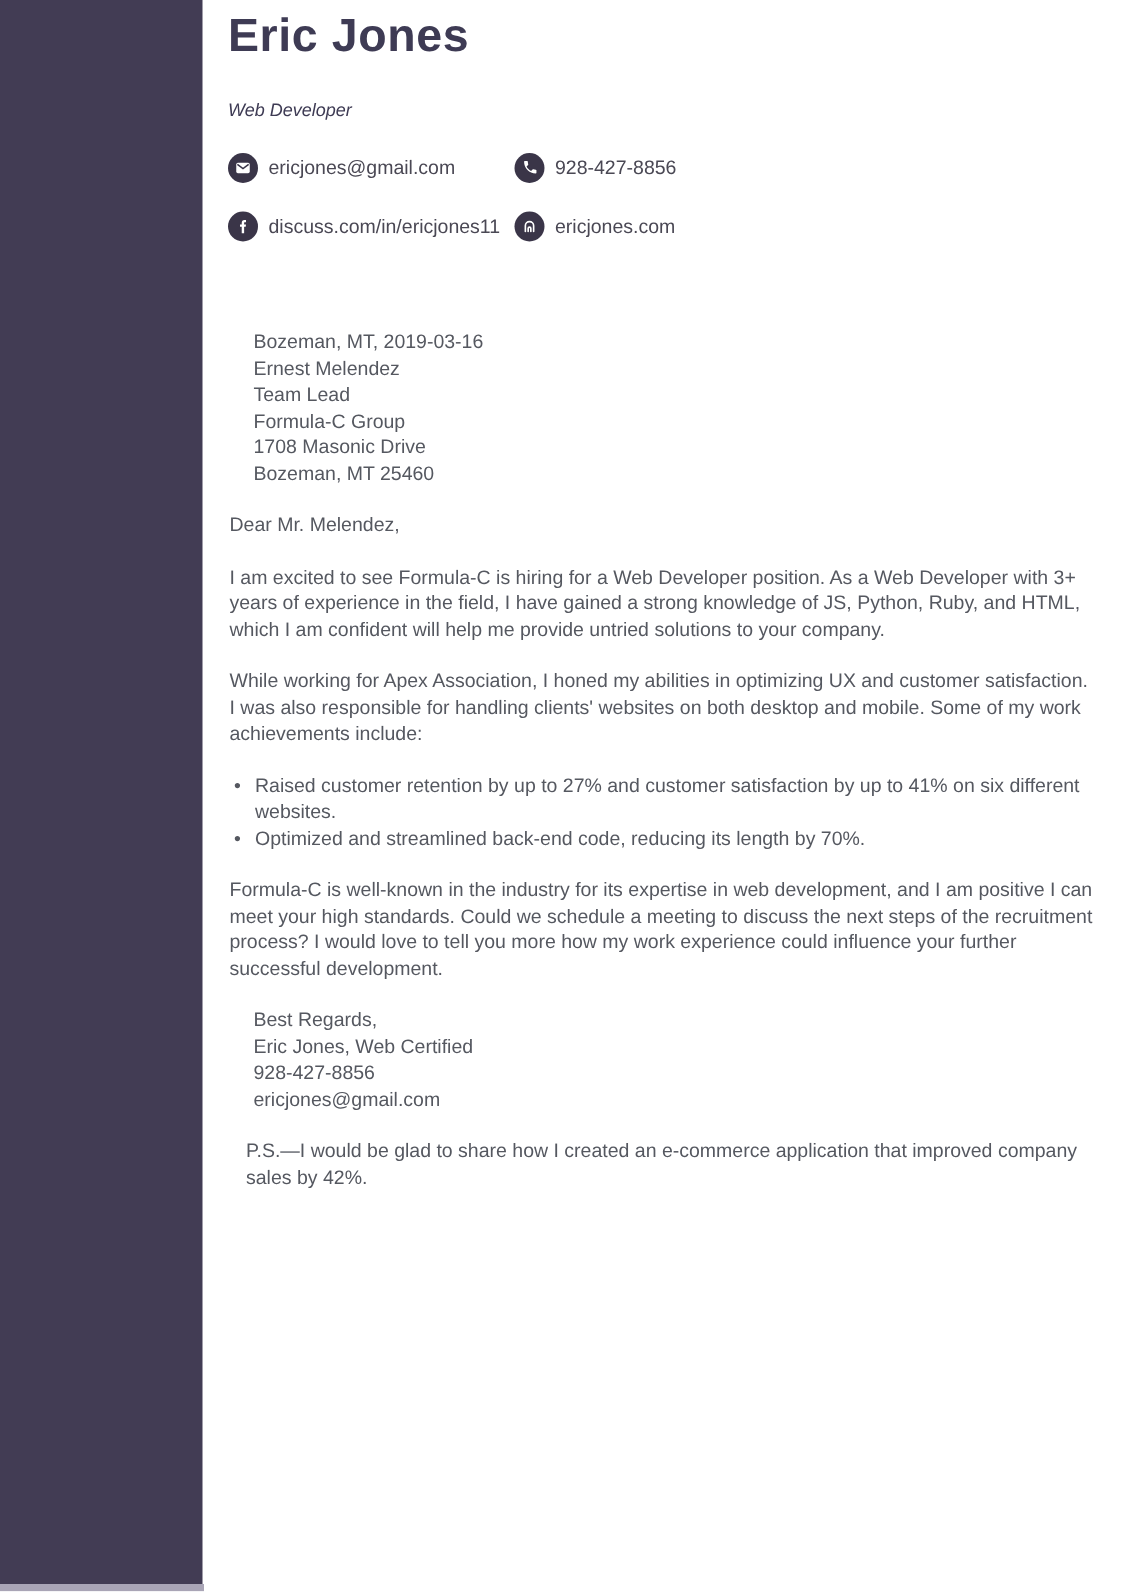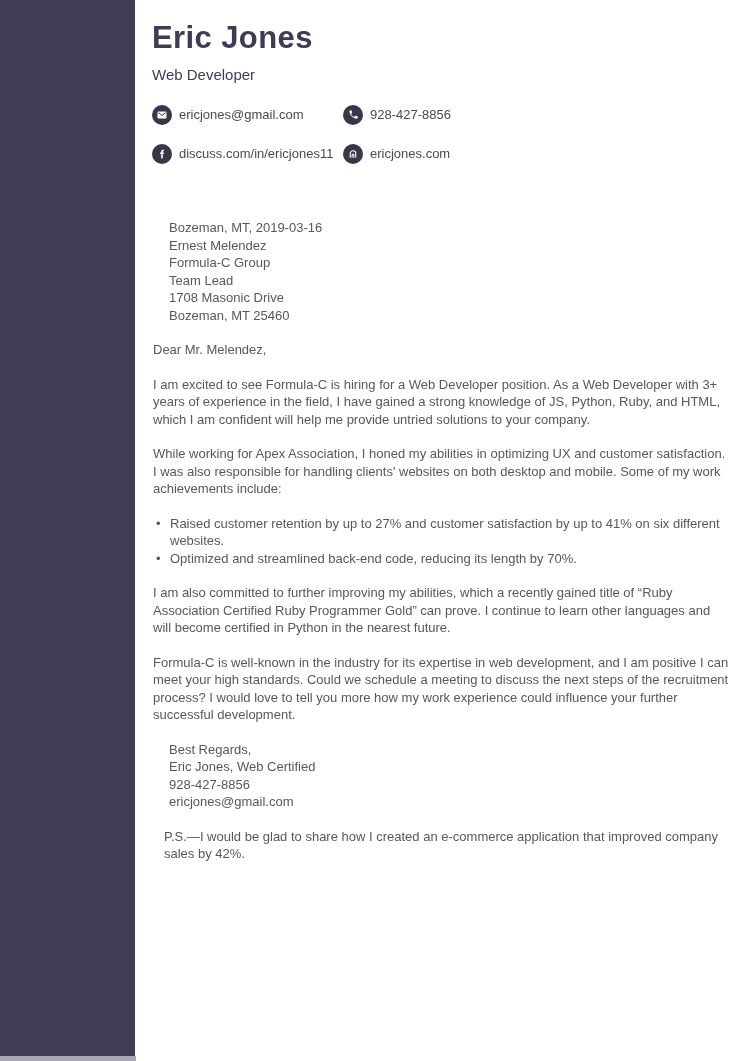--- a/index.html
+++ b/index.html
@@ -3,23 +3,23 @@
 <meta charset="utf-8">
 <style>
   html,body{margin:0;padding:0;background:#ffffff;}
   .page{
     position:relative;width:750px;height:1061px;background:#ffffff;overflow:hidden;
     font-family:"Liberation Sans","DejaVu Sans",sans-serif;
   }
   .sidebar{position:absolute;left:0;top:0;width:135px;height:1056px;background:var(--sidebar-color,#423C54);}
   .sidebar-edge{position:absolute;left:0;top:1056px;width:136px;height:5px;background:var(--sidebar-edge-color,#A9A5B6);}
 
-  .header{position:absolute;left:152px;top:20px;width:580px;}
+  .header{position:absolute;left:152px;top:6px;width:580px;}
   .name{font-size:31px;font-weight:700;color:var(--heading-color,#3E3B54);letter-spacing:.4px;line-height:1.15;}
-  .job-title{font-size:15px;color:var(--heading-color,#3E3B54);margin-top:10px;}
+  .job-title{font-size:12px;font-style:italic;color:var(--heading-color,#3E3B54);margin-top:24px;}
   .contacts{display:grid;grid-template-columns:191px auto;row-gap:19px;margin-top:22px;}
   .contact{display:flex;align-items:center;gap:7px;font-size:13px;color:var(--contact-color,#4A4854);white-space:nowrap;}
   .icon-circle{width:20px;height:20px;border-radius:50%;background:var(--icon-color,#3A3548);
     display:flex;align-items:center;justify-content:center;flex:none;}
   .icon-circle svg{display:block;}
   .env-flap{stroke:var(--icon-color,#3A3548);}
 
   .letter{position:absolute;left:153px;top:219px;width:578px;
     font-size:13px;line-height:17.5px;color:var(--body-color,#555860);}
   .letter p{margin:0 0 17px;}
@@ -78,38 +78,37 @@
         </span>
         <span>ericjones.com</span>
       </div>
     </div>
   </div>
 
   <div class="letter">
     <div class="addr">
       <div>Bozeman, MT, 2019-03-16</div>
       <div>Ernest Melendez</div>
+      <div>Team Lead</div>
       <div>Formula-C Group</div>
-      <div>Team Lead</div>
       <div>1708 Masonic Drive</div>
       <div>Bozeman, MT 25460</div>
     </div>
 
     <p>Dear Mr. Melendez,</p>
 
     <p>I am excited to see Formula-C is hiring for a Web Developer position. As a Web Developer with 3+ years of experience in the field, I have gained a strong knowledge of JS, Python, Ruby, and HTML, which I am confident will help me provide untried solutions to your company.</p>
 
     <p>While working for Apex Association, I honed my abilities in optimizing UX and customer satisfaction. I was also responsible for handling clients' websites on both desktop and mobile. Some of my work achievements include:</p>
 
     <ul class="achievements">
       <li>Raised customer retention by up to 27% and customer satisfaction by up to 41% on six different websites.</li>
       <li>Optimized and streamlined back-end code, reducing its length by 70%.</li>
     </ul>
 
-    <p>I am also committed to further improving my abilities, which a recently gained title of “Ruby Association Certified Ruby Programmer Gold” can prove. I continue to learn other languages and will become certified in Python in the nearest future.</p>
 
     <p>Formula-C is well-known in the industry for its expertise in web development, and I am positive I can meet your high standards. Could we schedule a meeting to discuss the next steps of the recruitment process? I would love to tell you more how my work experience could influence your further successful development.</p>
 
     <div class="sig">
       <div>Best Regards,</div>
       <div>Eric Jones, Web Certified</div>
       <div>928-427-8856</div>
       <div>ericjones@gmail.com</div>
     </div>
 

